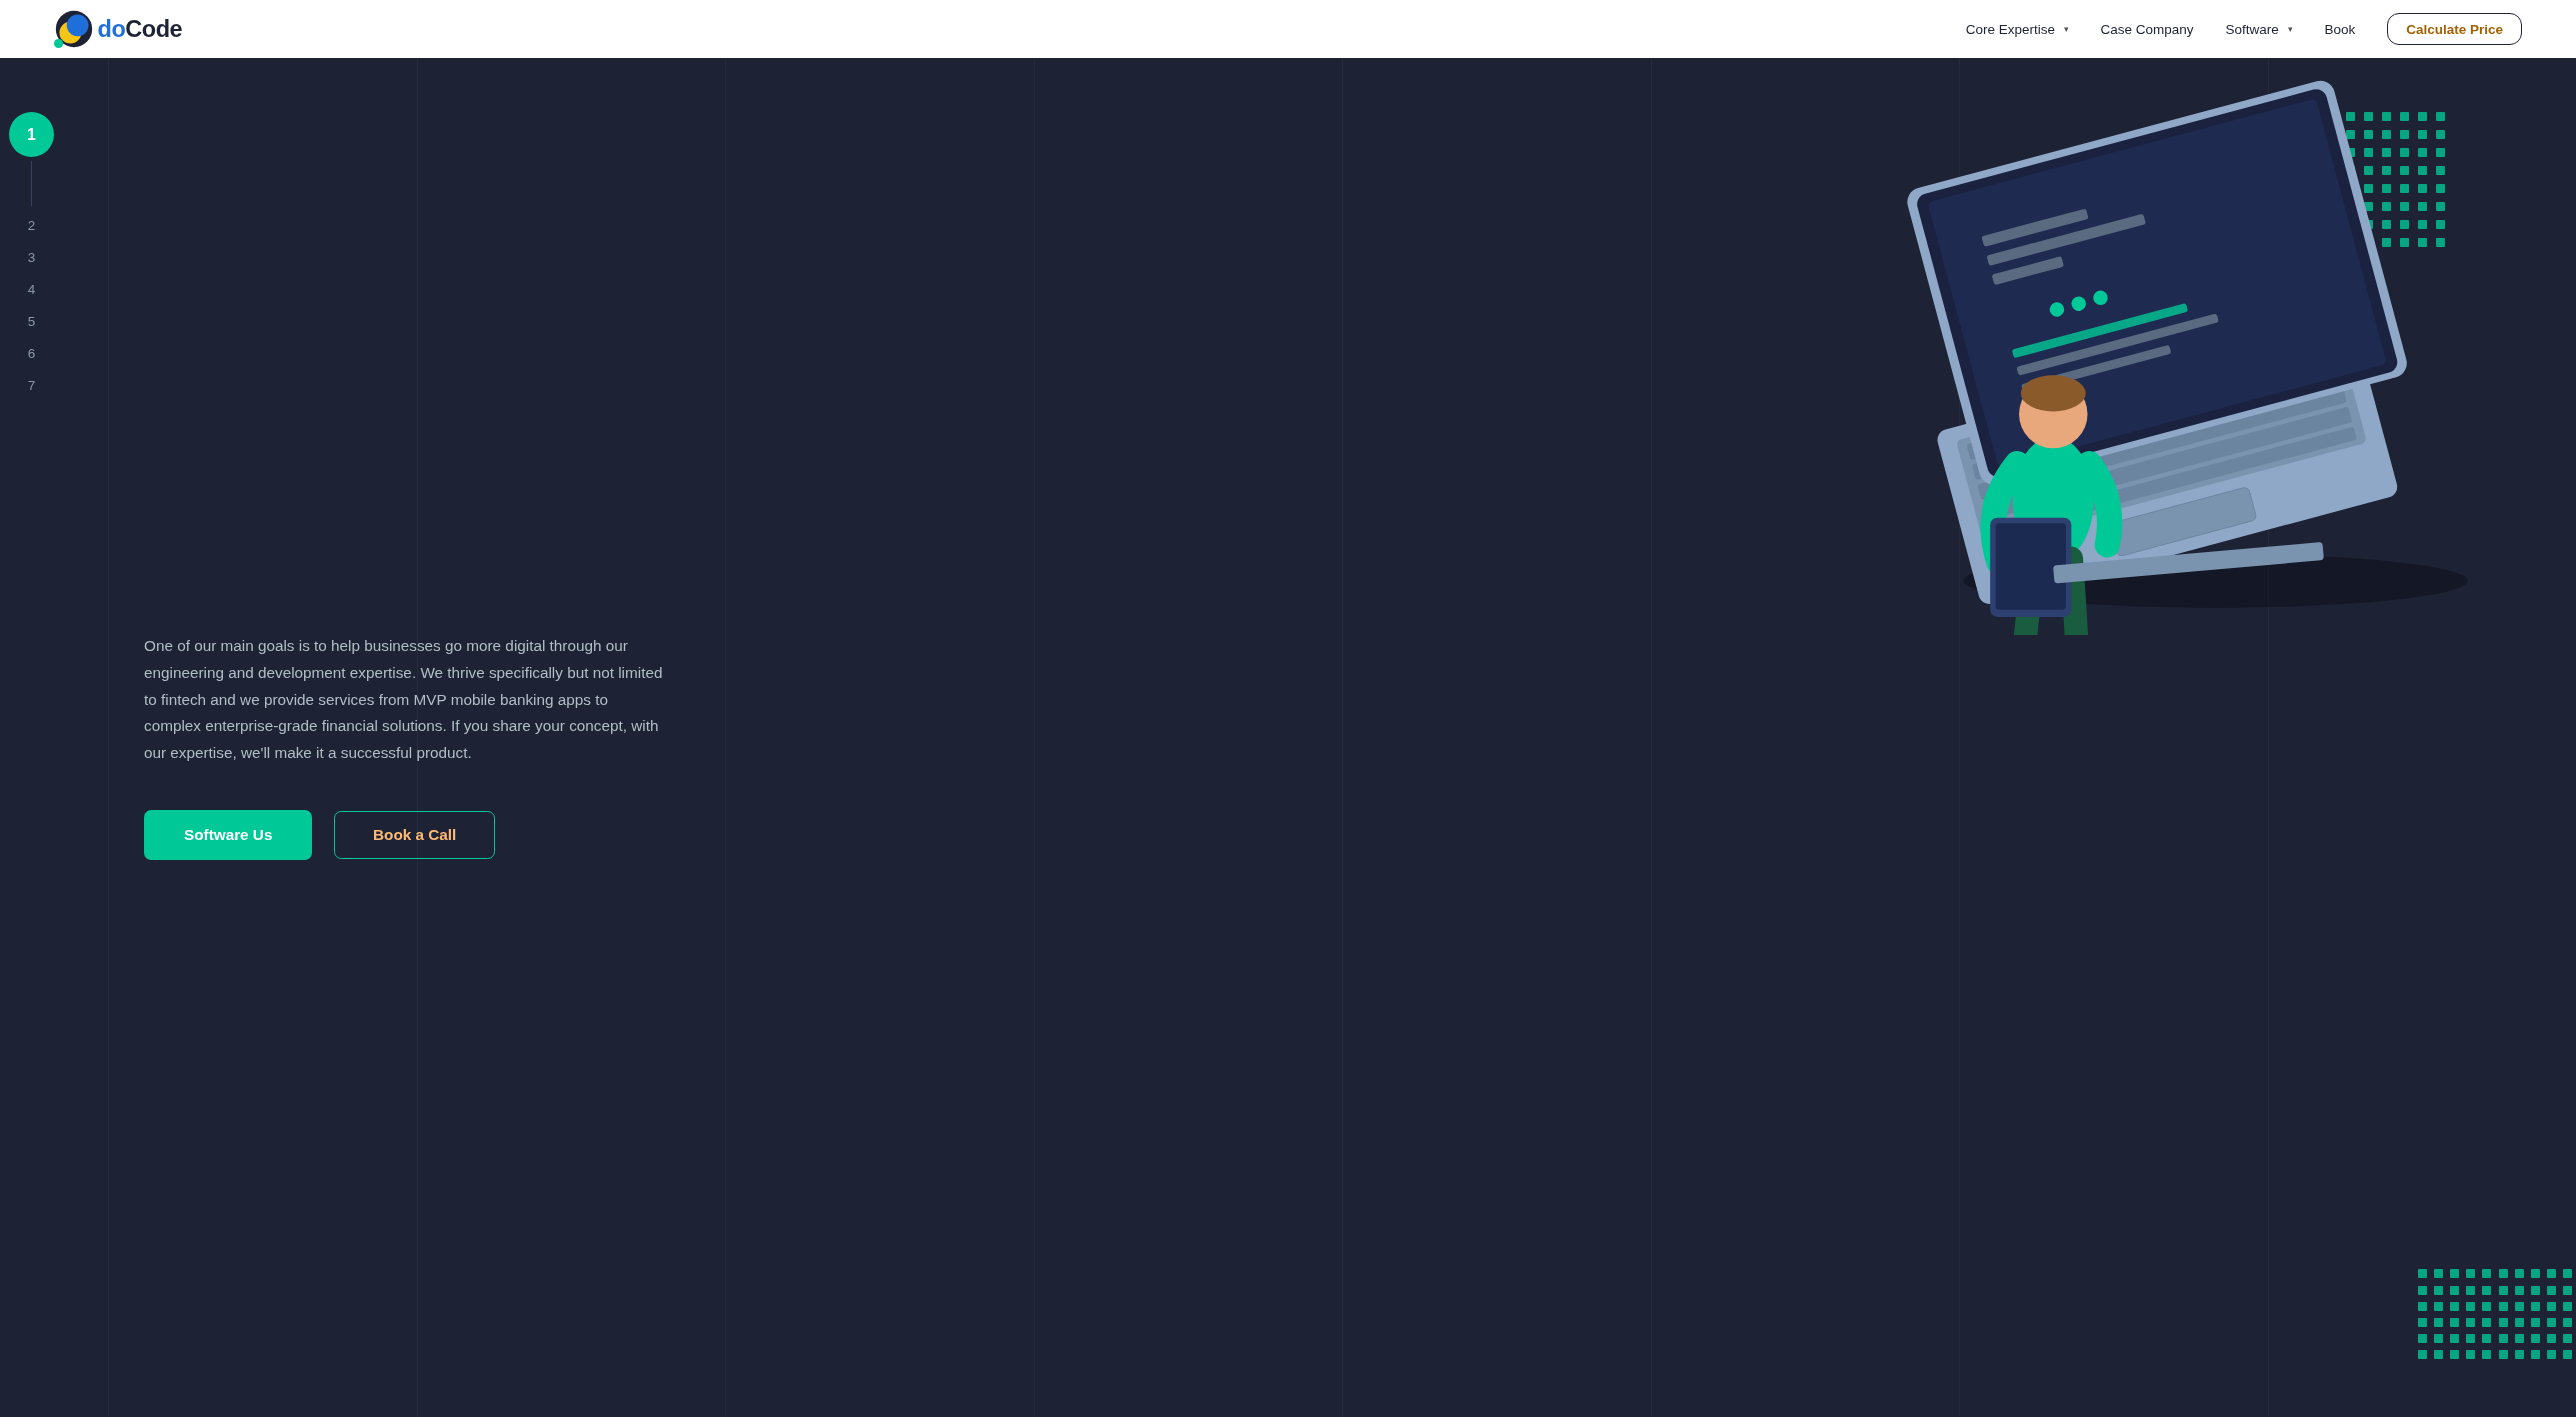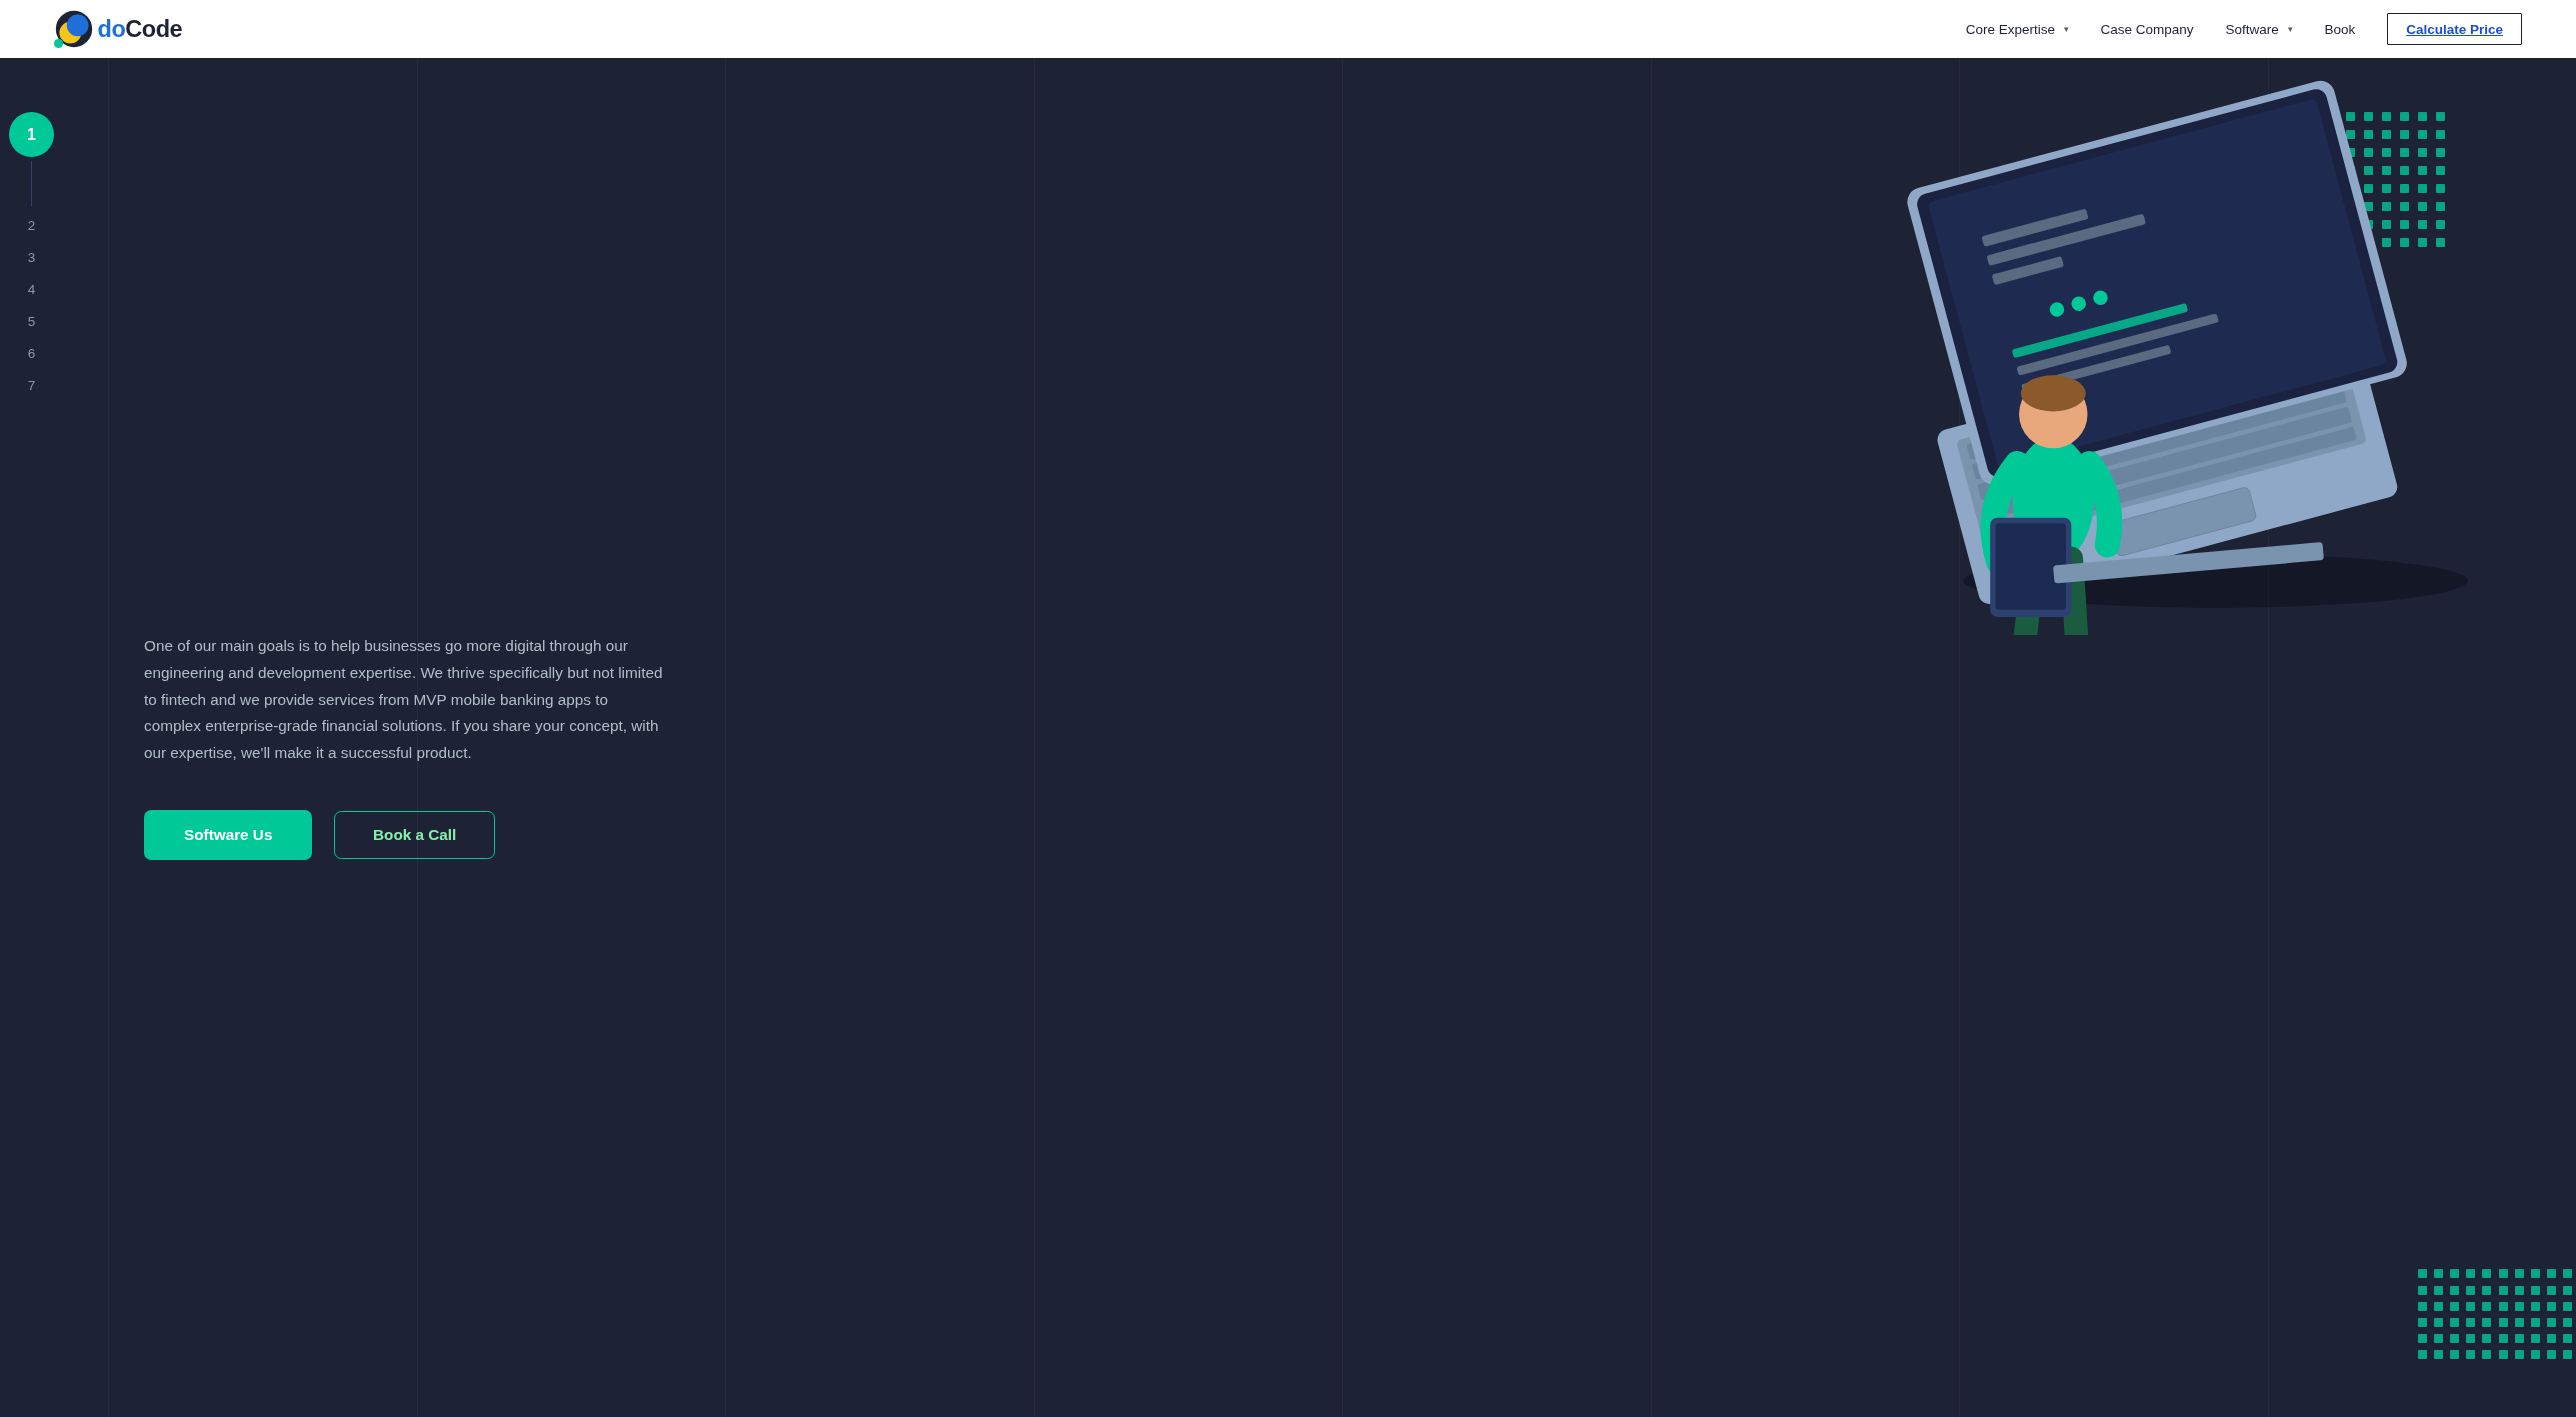--- a/index.html
+++ b/index.html
@@ -48,28 +48,27 @@
       display: flex;
       align-items: center;
       gap: 9px;
     }
     .nav-chevron {
       font-size: 9px;
       color: #555;
     }
     .nav-btn {
       border: 1.8px solid #1e2235;
-      border-radius: 1px;
+      border-radius: 12px;
       padding: 7.2px 18px;
       font-weight: 600;
       font-size: 13.5px;
       cursor: pointer;
       background: transparent;
-      color: #1d4ed8;
-      text-decoration: underline;
+      color: #a16207;
     }
 
     
     .hero {
       position: relative;
       min-height: calc(100vh - 58px);
       background: #1e2235;
       display: flex;
       align-items: stretch;
       overflow: hidden;
@@ -156,21 +155,21 @@
       color: #fff;
       border: none;
       border-radius: 7.2px;
       padding: 16px 40px;
       font-size: 15.3px;
       font-weight: 700;
       cursor: pointer;
     }
     .btn-secondary {
       background: transparent;
-      color: #86efac;
+      color: #fdba74;
       border: 1.8px solid #00c896;
       border-radius: 7.2px;
       padding: 14.4px 38px;
       font-size: 15.3px;
       font-weight: 700;
       cursor: pointer;
     }
 
     
     .hero-illustration {

